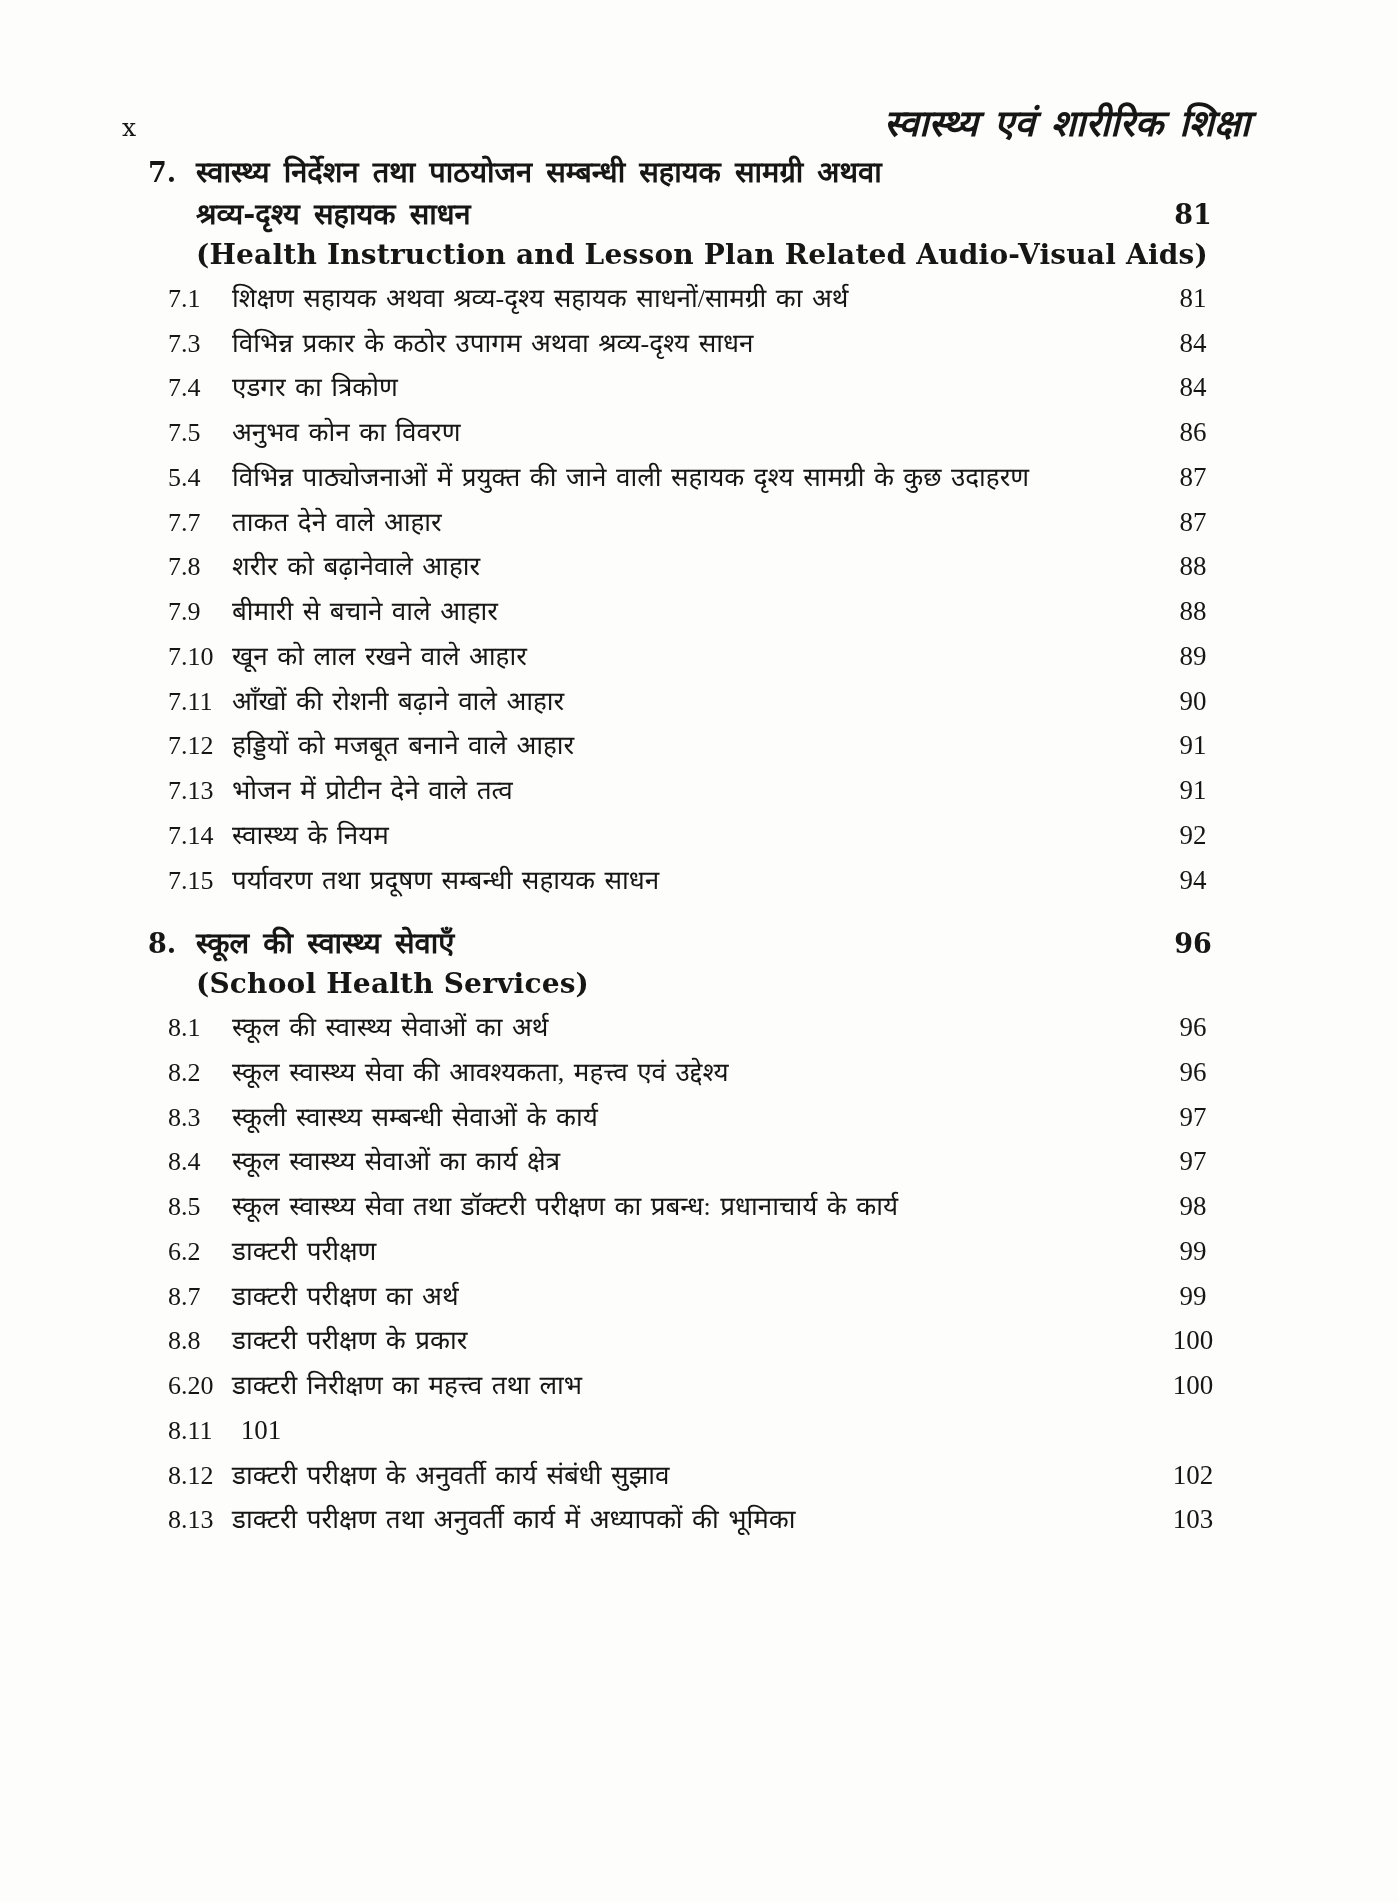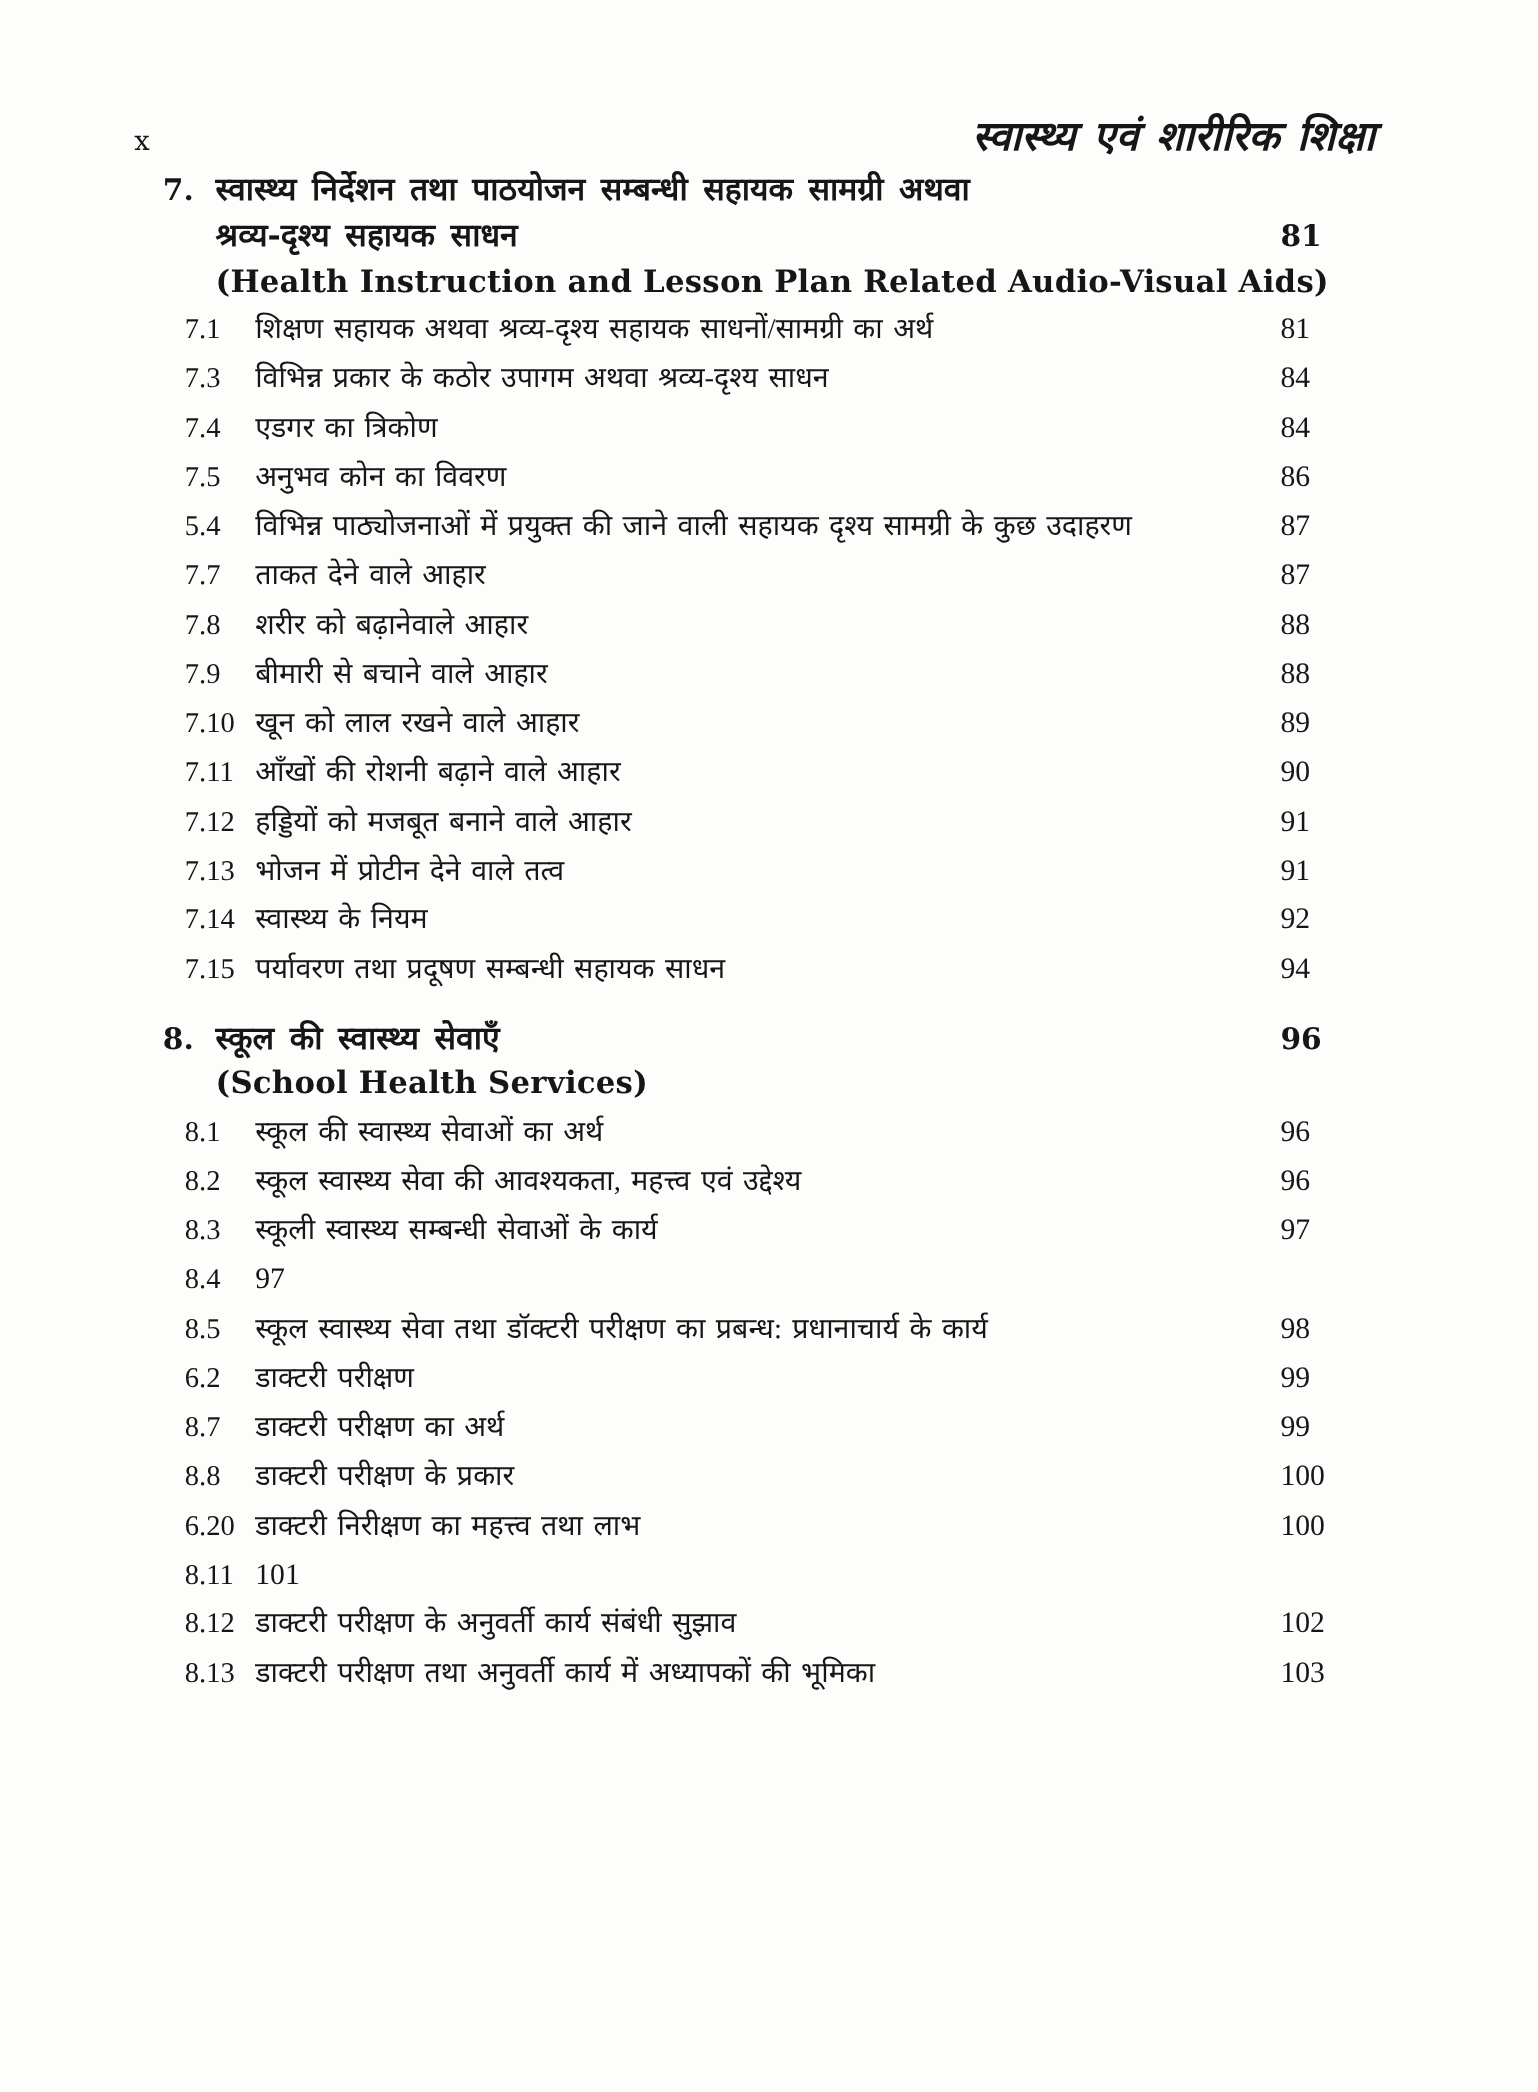--- a/index.html
+++ b/index.html
@@ -84,21 +84,21 @@
     flex: none;
     width: 64px;
   }
   .item-title {
     flex: 1;
     padding-right: 14px;
   }
   .pg {
     flex: none;
     min-width: 58px;
-    text-align: left;
+    text-align: center;
     font-size: 27px;
   }
   .section {
     margin-bottom: 16px;
   }
   .section + .section {
     margin-top: 26px;
   }
   .sec-head {
     margin-bottom: 2px;
@@ -214,20 +214,21 @@
           <span class="item-title">स्कूल स्वास्थ्य सेवा की आवश्यकता, महत्त्व एवं उद्देश्य</span>
           <span class="pg">96</span>
         </div>
         <div class="row item-row">
           <span class="item-num">8.3</span>
           <span class="item-title">स्कूली स्वास्थ्य सम्बन्धी सेवाओं के कार्य</span>
           <span class="pg">97</span>
         </div>
         <div class="row item-row">
           <span class="item-num">8.4</span>
+          <span class="item-title">स्कूल स्वास्थ्य सेवाओं का कार्य क्षेत्र</span>
           <span class="pg">97</span>
         </div>
         <div class="row item-row">
           <span class="item-num">8.5</span>
           <span class="item-title">स्कूल स्वास्थ्य सेवा तथा डॉक्टरी परीक्षण का प्रबन्ध: प्रधानाचार्य के कार्य</span>
           <span class="pg">98</span>
         </div>
         <div class="row item-row">
           <span class="item-num">6.2</span>
           <span class="item-title">डाक्टरी परीक्षण</span>

